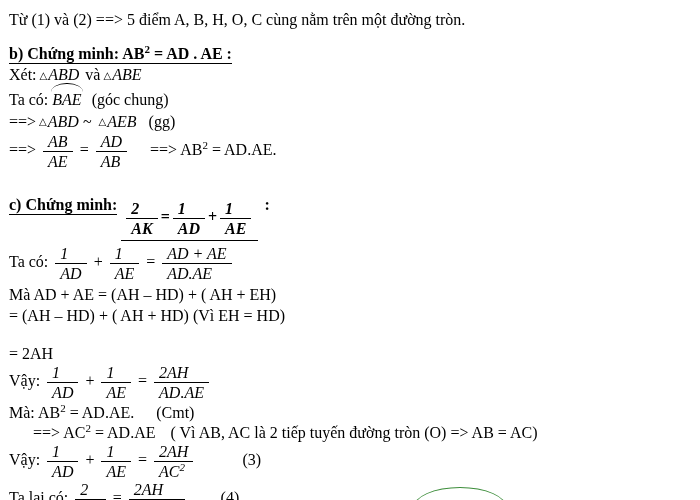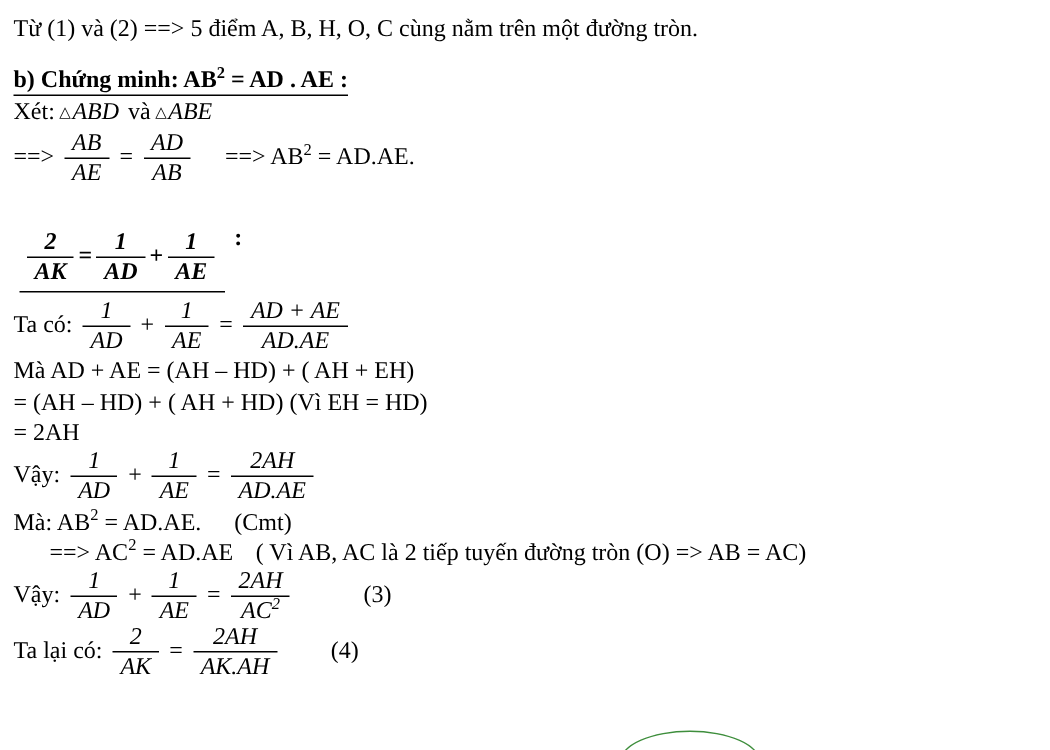--- a/index.html
+++ b/index.html
@@ -11,21 +11,21 @@
     font-size: 16px; overflow: hidden;
   }
   .page { position: relative; width: 556px; height: 500px; padding: 6px 4px 0 9px; overflow: hidden; }
   .line { white-space: nowrap; line-height: 19px; }
   .b  { font-weight: bold; margin-top: 28px; }
   .it { font-style: italic; }
   .u  { border-bottom: 1.6px solid #000; padding-bottom: 1px; }
   sup.s { font-size: 11px; line-height: 0; }
 
   
-  .frac { display: inline-block; vertical-align: middle; text-align: center; line-height: 1.08; margin: 0 3px; font-style: italic; }
+  .frac { display: inline-block; vertical-align: middle; text-align: left; line-height: 1.08; margin: 0 3px; font-style: italic; }
   .frac .num { display: block; padding: 0 5px 1px; border-bottom: 1.3px solid #000; }
   .frac .den { display: block; padding: 1px 5px 0; }
   .fline { line-height: 1.05; }
 
   
   .arc { position: relative; display: inline-block; font-style: italic; margin: 0 4px; }
   .arc::before {
     content: ""; position: absolute; left: -1px; right: -1px; top: -5px; height: 8px;
     border-top: 1.6px solid #000;
     border-radius: 50% 50% 0 0 / 100% 100% 0 0;
@@ -37,21 +37,21 @@
   .l-hb      { margin-top: 14px; line-height: 21px; }
   .l-xet     { margin-top: 1px; }
   .l-taco    { margin-top: 3px; line-height: 24px; }
   .l-angle   { margin-top: 0; padding-left: 46px; line-height: 21px; }
   .l-sim     { margin-top: 0; }
   .l-fracb   { margin-top: 2px; }
   .l-hc      { margin-top: 1px; }
   .l-taco2   { margin-top: 4px; }
   .l-ma      { margin-top: 2px; }
   .l-eq2     { margin-top: 2px; }
-  .l-eq3     { margin-top: 2px; line-height: 17px; }
+  .l-eq3     { margin-top: 20px; line-height: 17px; }
   .l-vay     { margin-top: 2px; }
   .l-ma2     { margin-top: 2px; }
   .l-ac      { margin-top: 1px; margin-left: 24px; }
   .l-vay2    { margin-top: 1px; }
   .l-talai   { margin-top: 0; }
 
   .under-eq { display: inline-block; border-bottom: 1.6px solid #000; padding: 0 4px 3px 2px; margin-left: 4px; vertical-align: middle; }
   .sp12 { display: inline-block; width: 12px; }
   .sp15 { display: inline-block; width: 15px; }
   .sp22 { display: inline-block; width: 22px; }
@@ -78,34 +78,40 @@
   </div>
 
   <div class="line l-hb">
     <span class="b u"><span>b) Chứng minh: AB</span><sup class="s">2</sup><span> = AD . AE :</span></span>
   </div>
 
   <div class="line l-xet">
     <span>Xét:</span><span class="tri">△</span><span class="it">ABD</span><span class="ml6">và</span><span class="tri">△</span><span class="it">ABE</span>
   </div>
 
+  <div class="line l-taco">
+    <span>Ta có:</span><span class="arc">BAE</span><span class="ml6">(góc chung)</span>
+  </div>
 
 
+  <div class="line l-sim">
+    <span>==&gt;</span><span class="tri">△</span><span class="it">ABD</span><span class="mx4">~</span><span class="tri">△</span><span class="it">AEB</span><span class="sp12"></span><span>(gg)</span>
+  </div>
 
   <div class="line l-fracb fline">
     <span>==&gt;</span>
     <span class="frac it"><span class="num">AB</span><span class="den">AE</span></span>
     <span>=</span>
     <span class="frac it"><span class="num">AD</span><span class="den">AB</span></span>
     <span class="sp12"></span>
     <span>==&gt; AB</span><sup class="s">2</sup><span> = AD.AE.</span>
   </div>
 
   <div class="line l-hc fline">
-    <span class="under-eq b"><span class="frac"><span class="num">2</span><span class="den">AK</span></span><span>=</span><span class="frac"><span class="num">1</span><span class="den">AD</span></span><span>+</span><span class="frac"><span class="num">1</span><span class="den">AE</span></span></span><span class="b ml6">:</span>
+    <span class="b u">c) Chứng minh:</span><span class="under-eq b"><span class="frac"><span class="num">2</span><span class="den">AK</span></span><span>=</span><span class="frac"><span class="num">1</span><span class="den">AD</span></span><span>+</span><span class="frac"><span class="num">1</span><span class="den">AE</span></span></span><span class="b ml6">:</span>
   </div>
 
   <div class="line l-taco2 fline">
     <span>Ta có:</span>
     <span class="frac"><span class="num">1</span><span class="den">AD</span></span>
     <span>+</span>
     <span class="frac"><span class="num">1</span><span class="den">AE</span></span>
     <span>=</span>
     <span class="frac"><span class="num">AD + AE</span><span class="den">AD.AE</span></span>
   </div>

